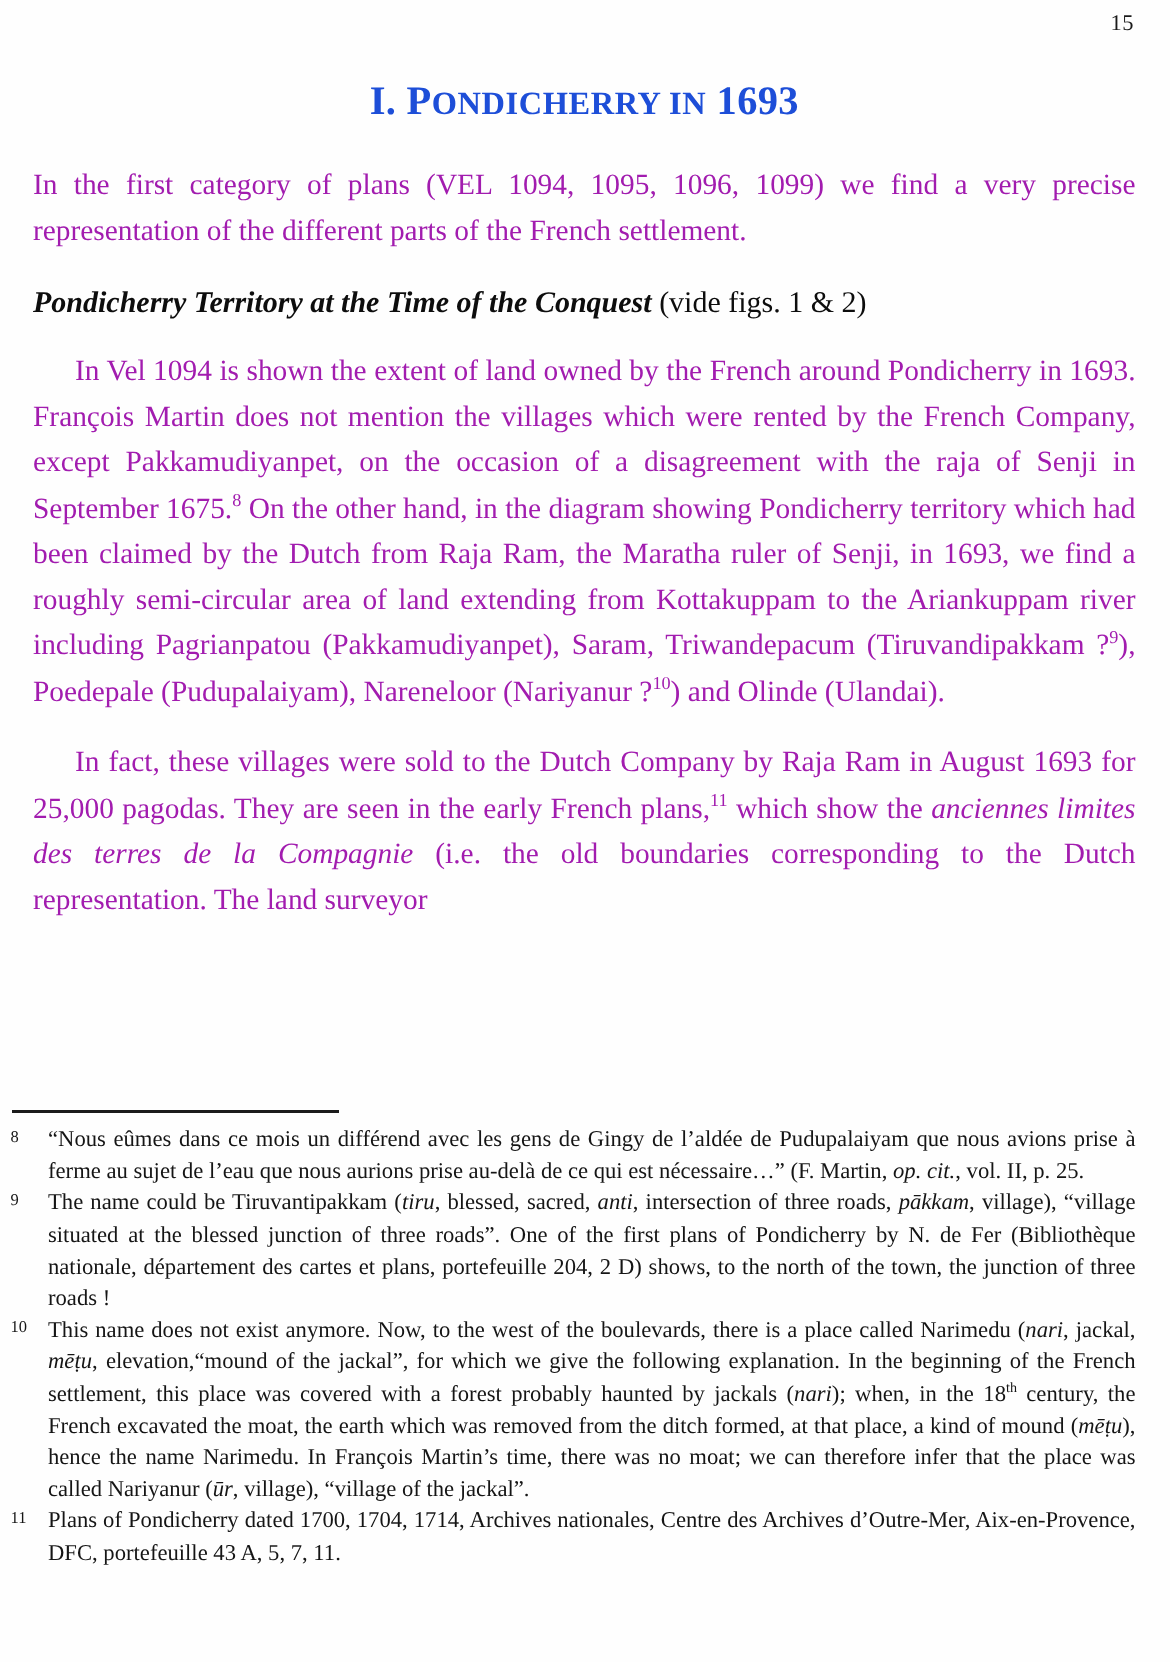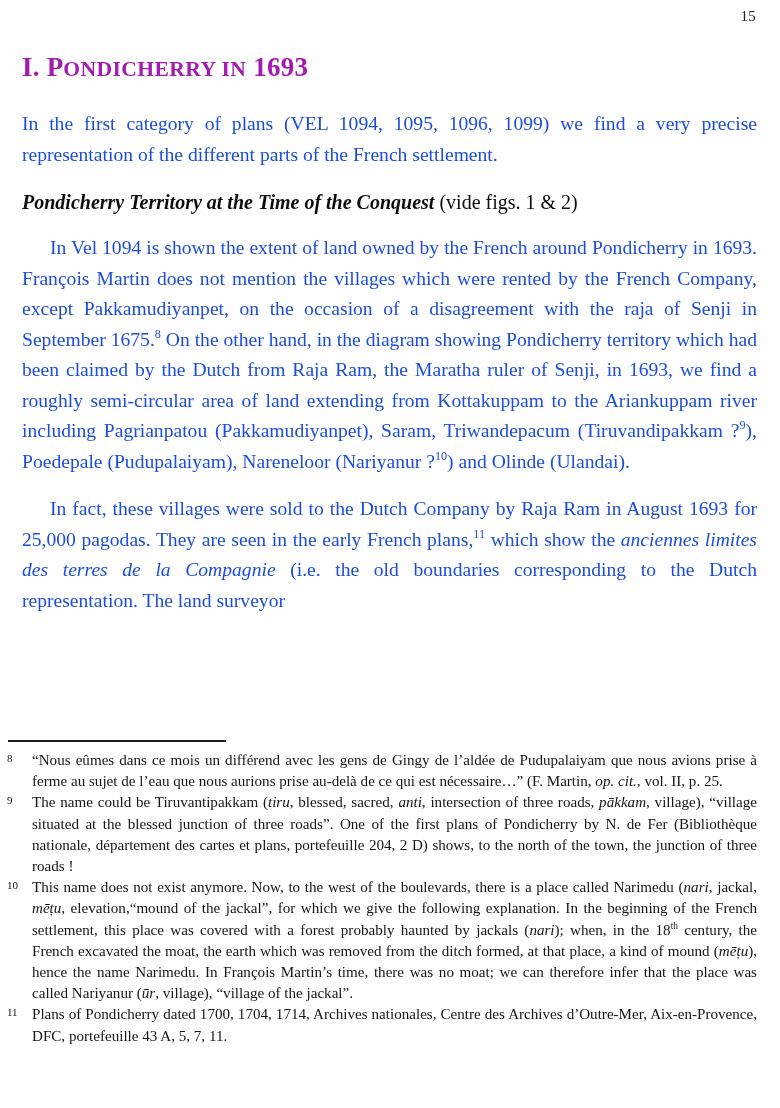--- a/index.html
+++ b/index.html
@@ -38,40 +38,41 @@
   .column {
     position: absolute;
     left: 22px;
     top: 52px;
     width: 735px;
   }
 
   h1.chapter-title {
     font-size: 27px;
     font-weight: bold;
+    text-align: center;
     margin: 0 0 26px 0;
     letter-spacing: 0.2px;
     line-height: 1.15;
-    color: #a21caf;
+    color: #1d4ed8;
   }
   h1.chapter-title .smallcaps {
     font-size: 0.80em;
     letter-spacing: 0.4px;
   }
   h1.chapter-title .cap {
     font-size: 1em;
   }
 
   p.body {
     font-size: 19.6px;
     line-height: 30.5px;
     text-align: justify;
     text-justify: inter-word;
     margin: 0 0 17px 0;
-    color: #1d4ed8;
+    color: #a21caf;
     hyphens: none;
   }
   p.body.indent { text-indent: 28px; font-family: Liberation Serif, serif; }
   p.body.noindent { text-indent: 0; }
 
   h2.section-title {
     font-size: 20px;
     line-height: 30px;
     margin: 16px 0 16px 0;
     font-weight: bold;

